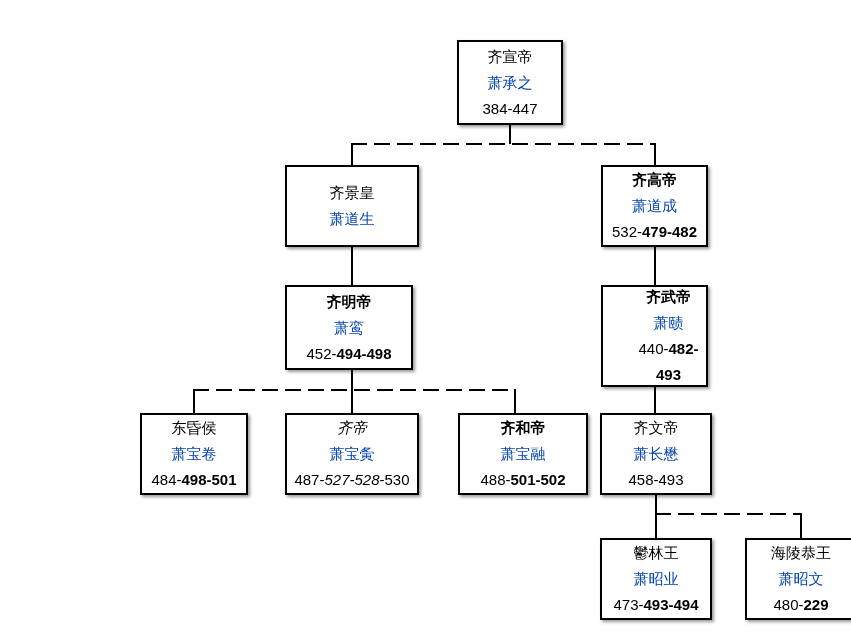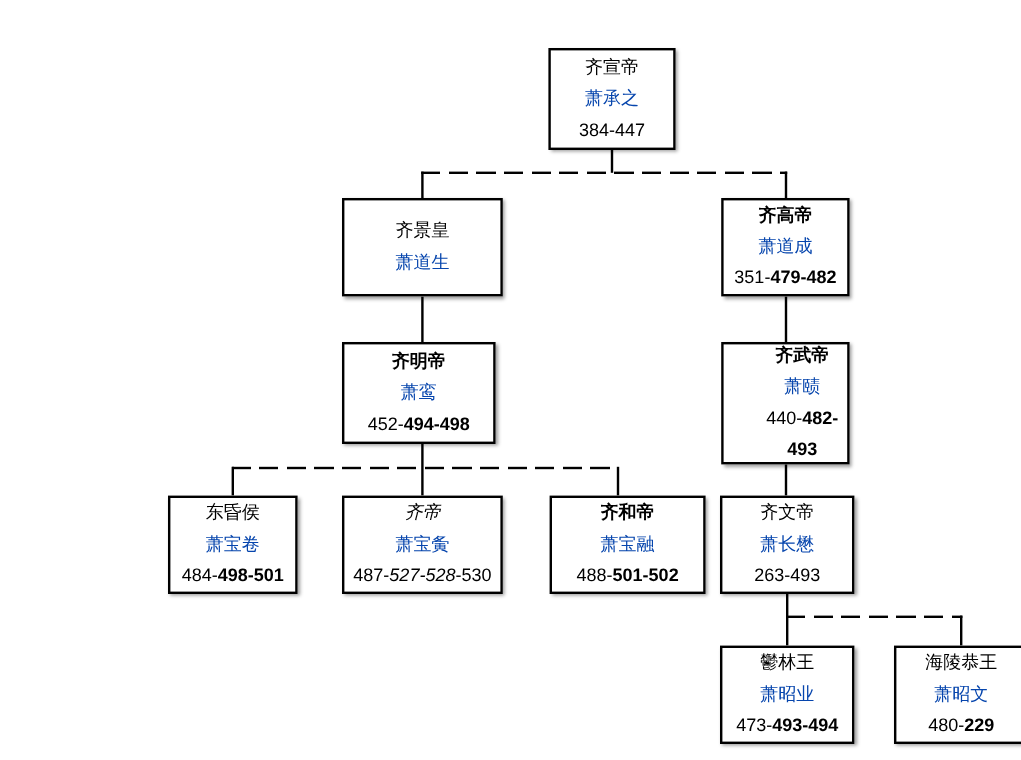--- a/index.html
+++ b/index.html
@@ -91,21 +91,21 @@
   </div>
 
   <div class="node" id="b1">
     <div class="title">齐景皇</div>
     <a class="name">萧道生</a>
   </div>
 
   <div class="node" id="b2">
     <div class="title title-bold">齐高帝</div>
     <a class="name">萧道成</a>
-    <div class="dates"><span>351-</span><span class="emph-bold">479-482</span><span></span></div>
+    <div class="dates"><span>532-</span><span class="emph-bold">479-482</span><span></span></div>
   </div>
 
   <div class="node" id="b3">
     <div class="title title-bold">齐明帝</div>
     <a class="name">萧鸾</a>
     <div class="dates"><span>452-</span><span class="emph-bold">494-498</span><span></span></div>
   </div>
 
   <div class="node" id="b4">
     <div class="title title-bold">齐武帝</div>
@@ -127,21 +127,21 @@
 
   <div class="node" id="b7">
     <div class="title title-bold">齐和帝</div>
     <a class="name">萧宝融</a>
     <div class="dates"><span>488-</span><span class="emph-bold">501-502</span><span></span></div>
   </div>
 
   <div class="node" id="b8">
     <div class="title">齐文帝</div>
     <a class="name">萧长懋</a>
-    <div class="dates"><span>263-493</span><span class="emph-bold"></span><span></span></div>
+    <div class="dates"><span>458-493</span><span class="emph-bold"></span><span></span></div>
   </div>
 
   <div class="node" id="b9">
     <div class="title">鬱林王</div>
     <a class="name">萧昭业</a>
     <div class="dates"><span>473-</span><span class="emph-bold">493-494</span><span></span></div>
   </div>
 
   <div class="node" id="b10">
     <div class="title">海陵恭王</div>

